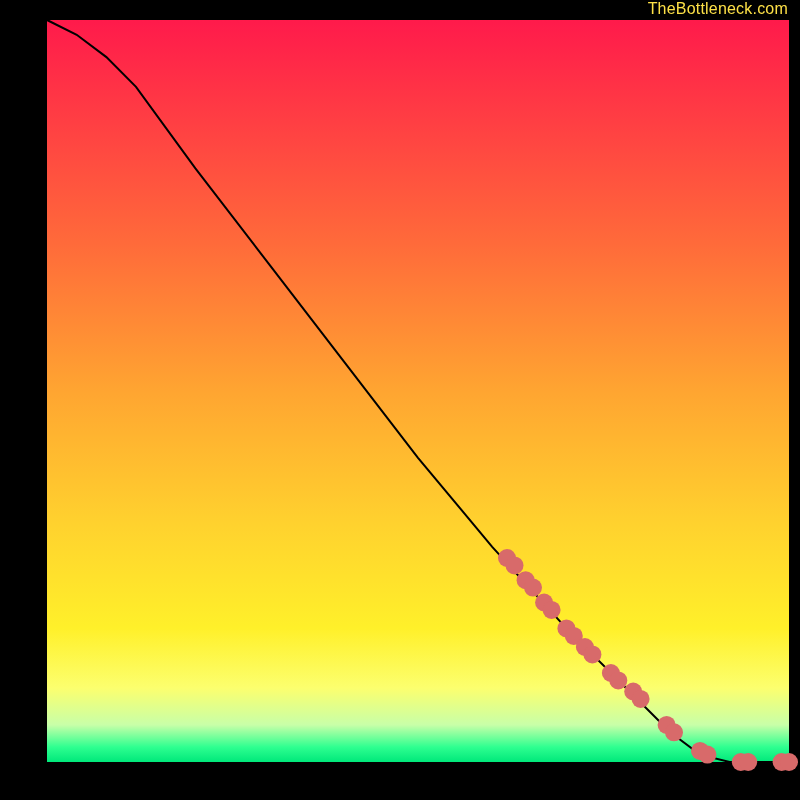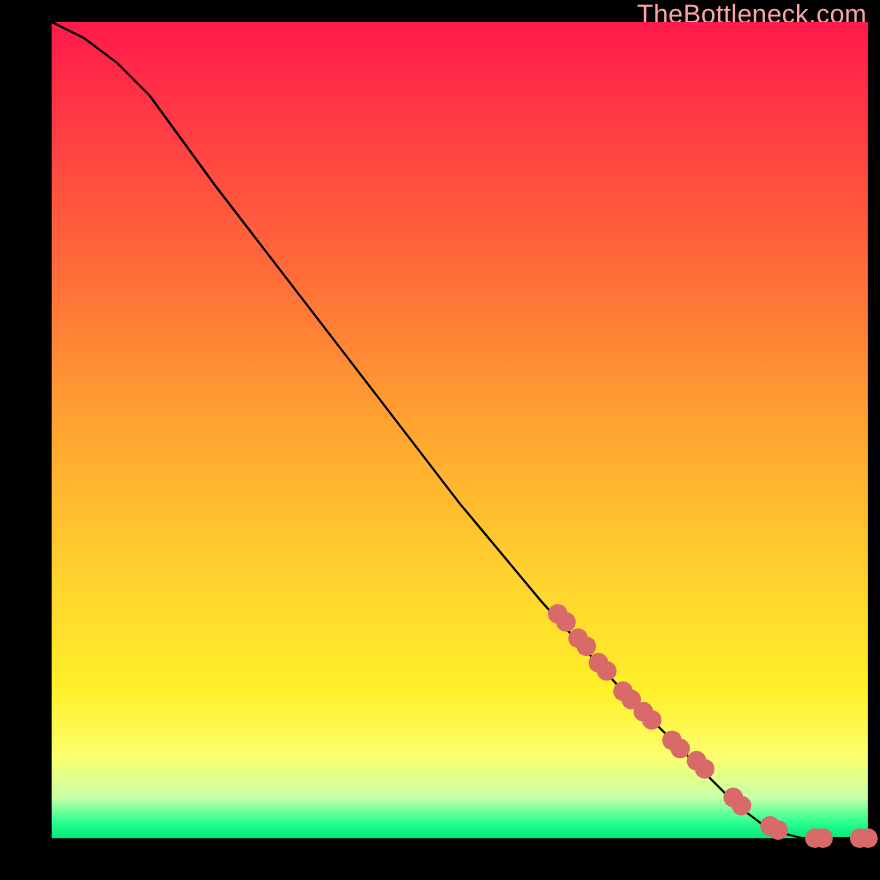--- a/index.html
+++ b/index.html
@@ -35,22 +35,22 @@
       #fcff6e 90%,
       #c8ffa8 95%,
       #2eff90 98%,
       #00e87a 100%
     );
   }
   .attribution {
     position: absolute;
     top: 0px;
     right: 12px;
-    color: #fca5a5;
-    font-size: 24px;
+    color: #fde047;
+    font-size: 16px;
     letter-spacing: 0.2px;
     font-weight: 500;
   }
   svg.overlay {
     position: absolute;
     left: 0;
     top: 0;
     width: 742px;
     height: 742px;
     overflow: visible;

